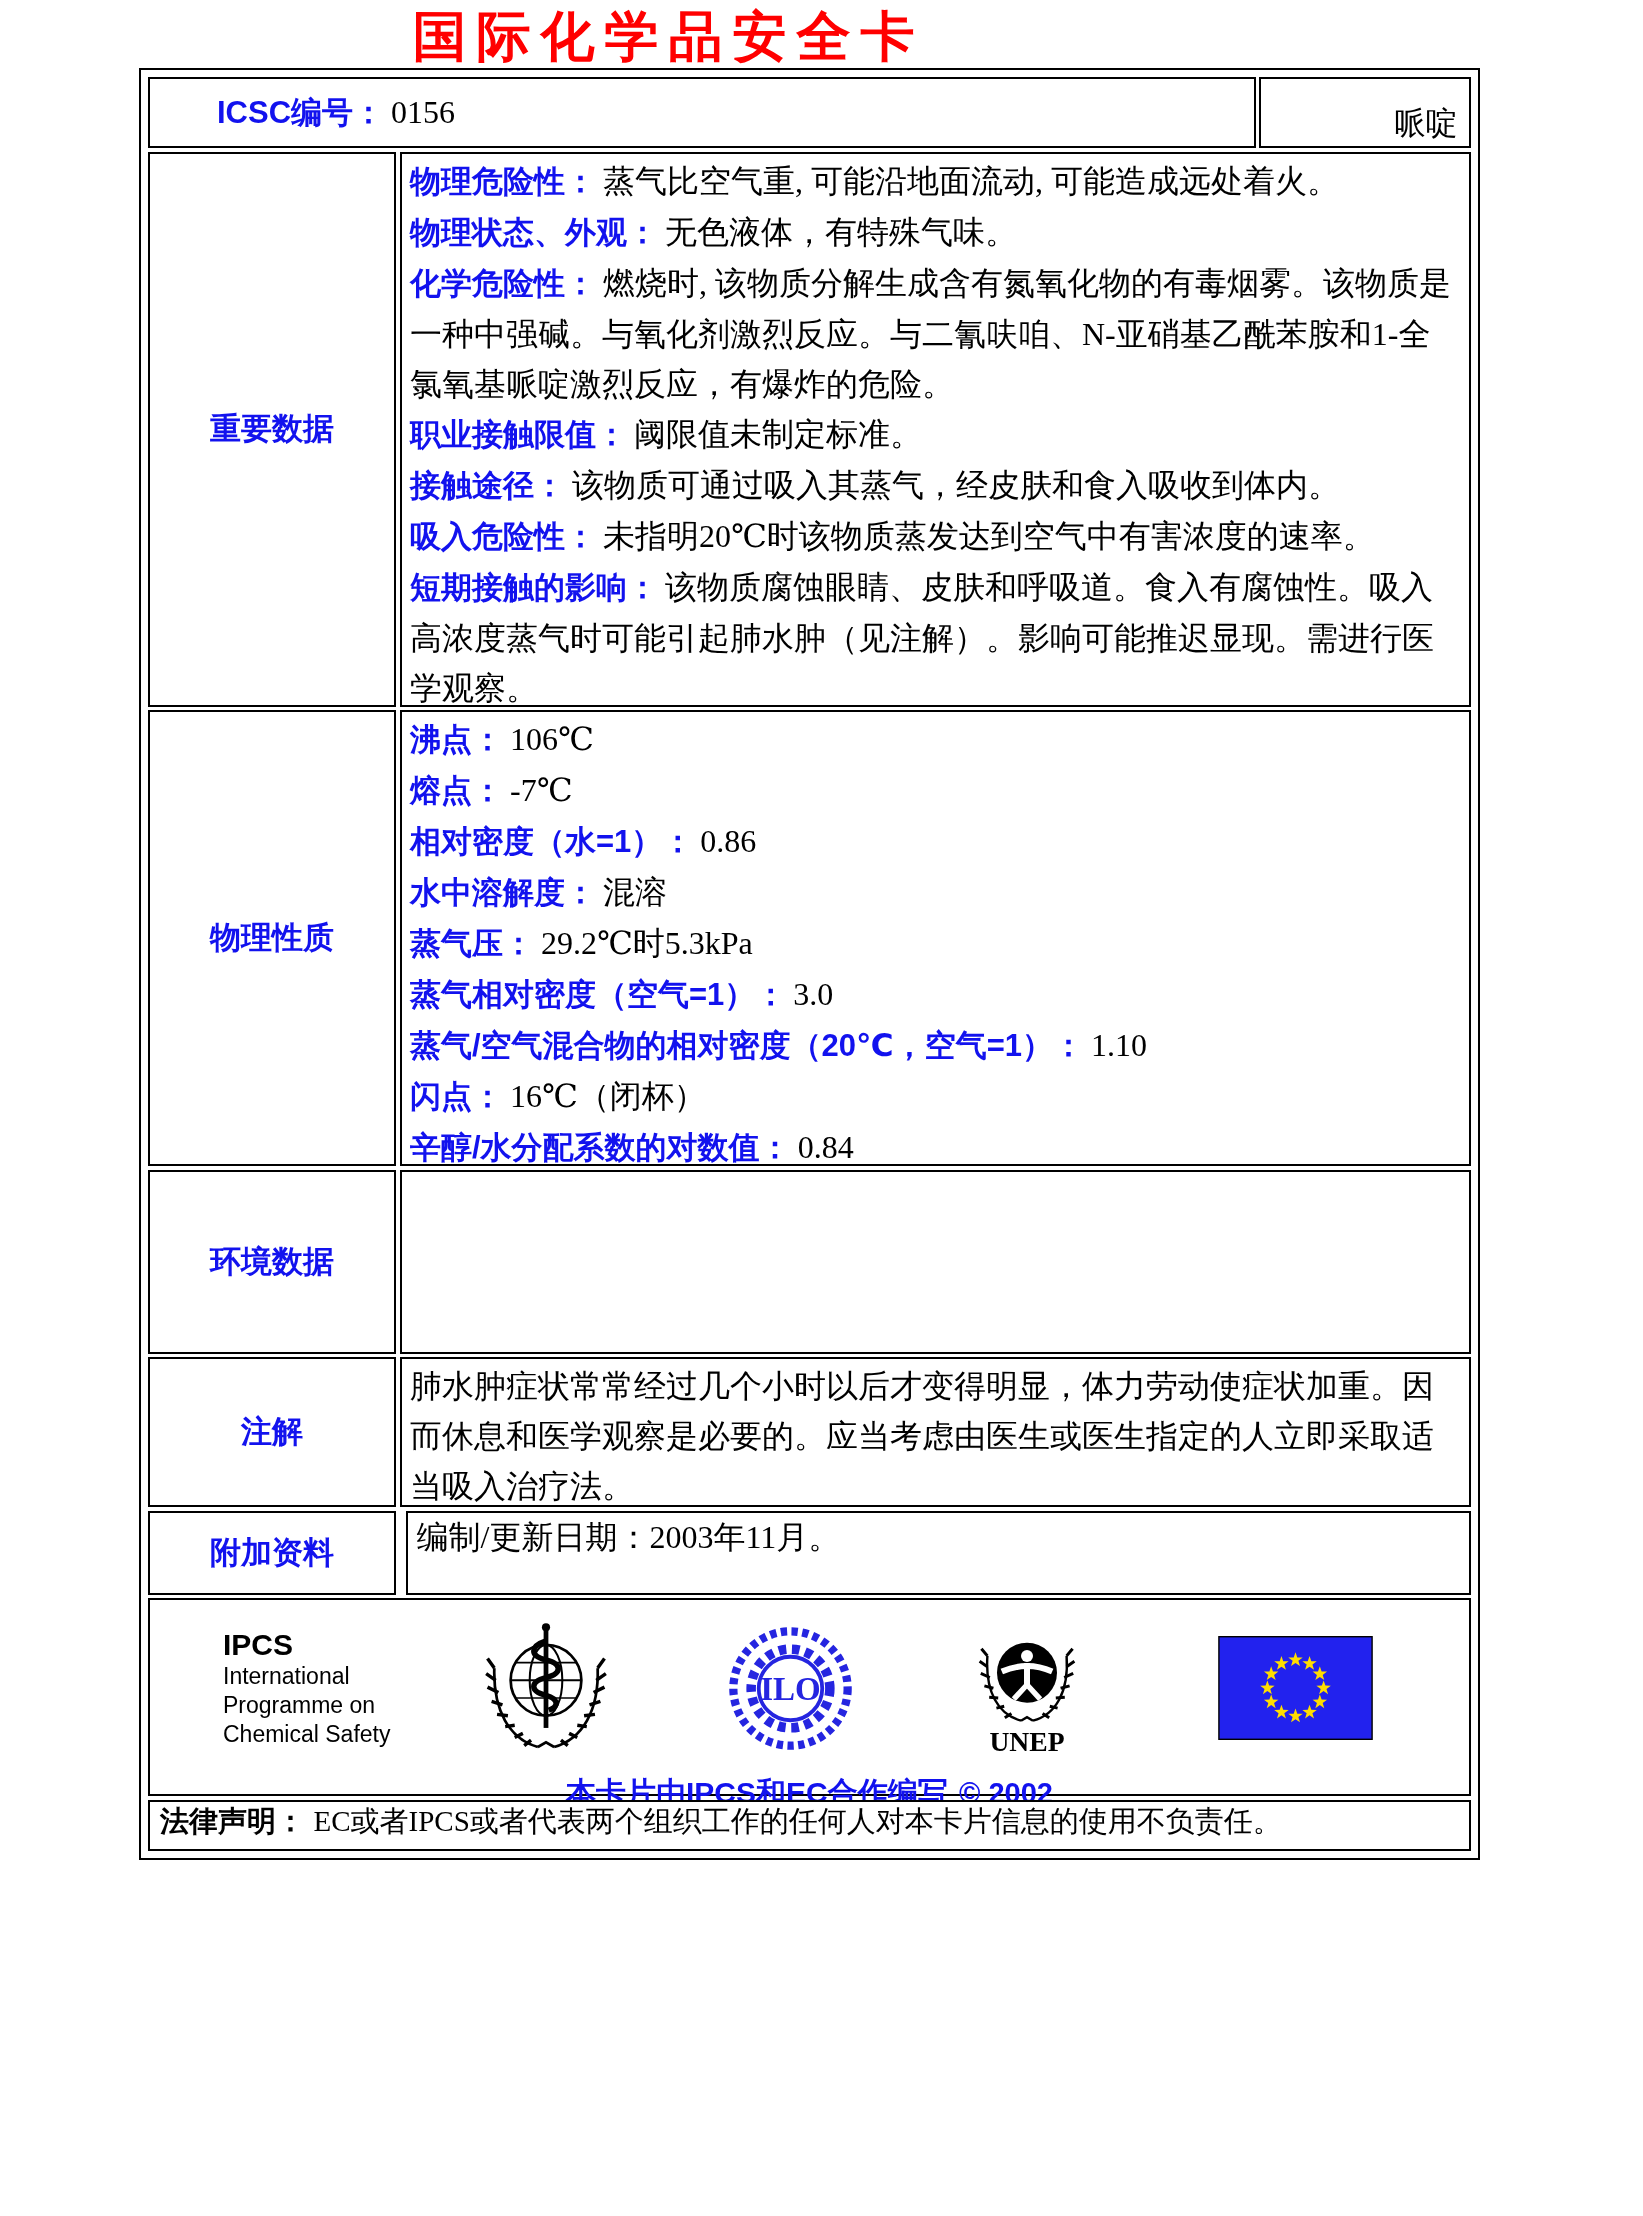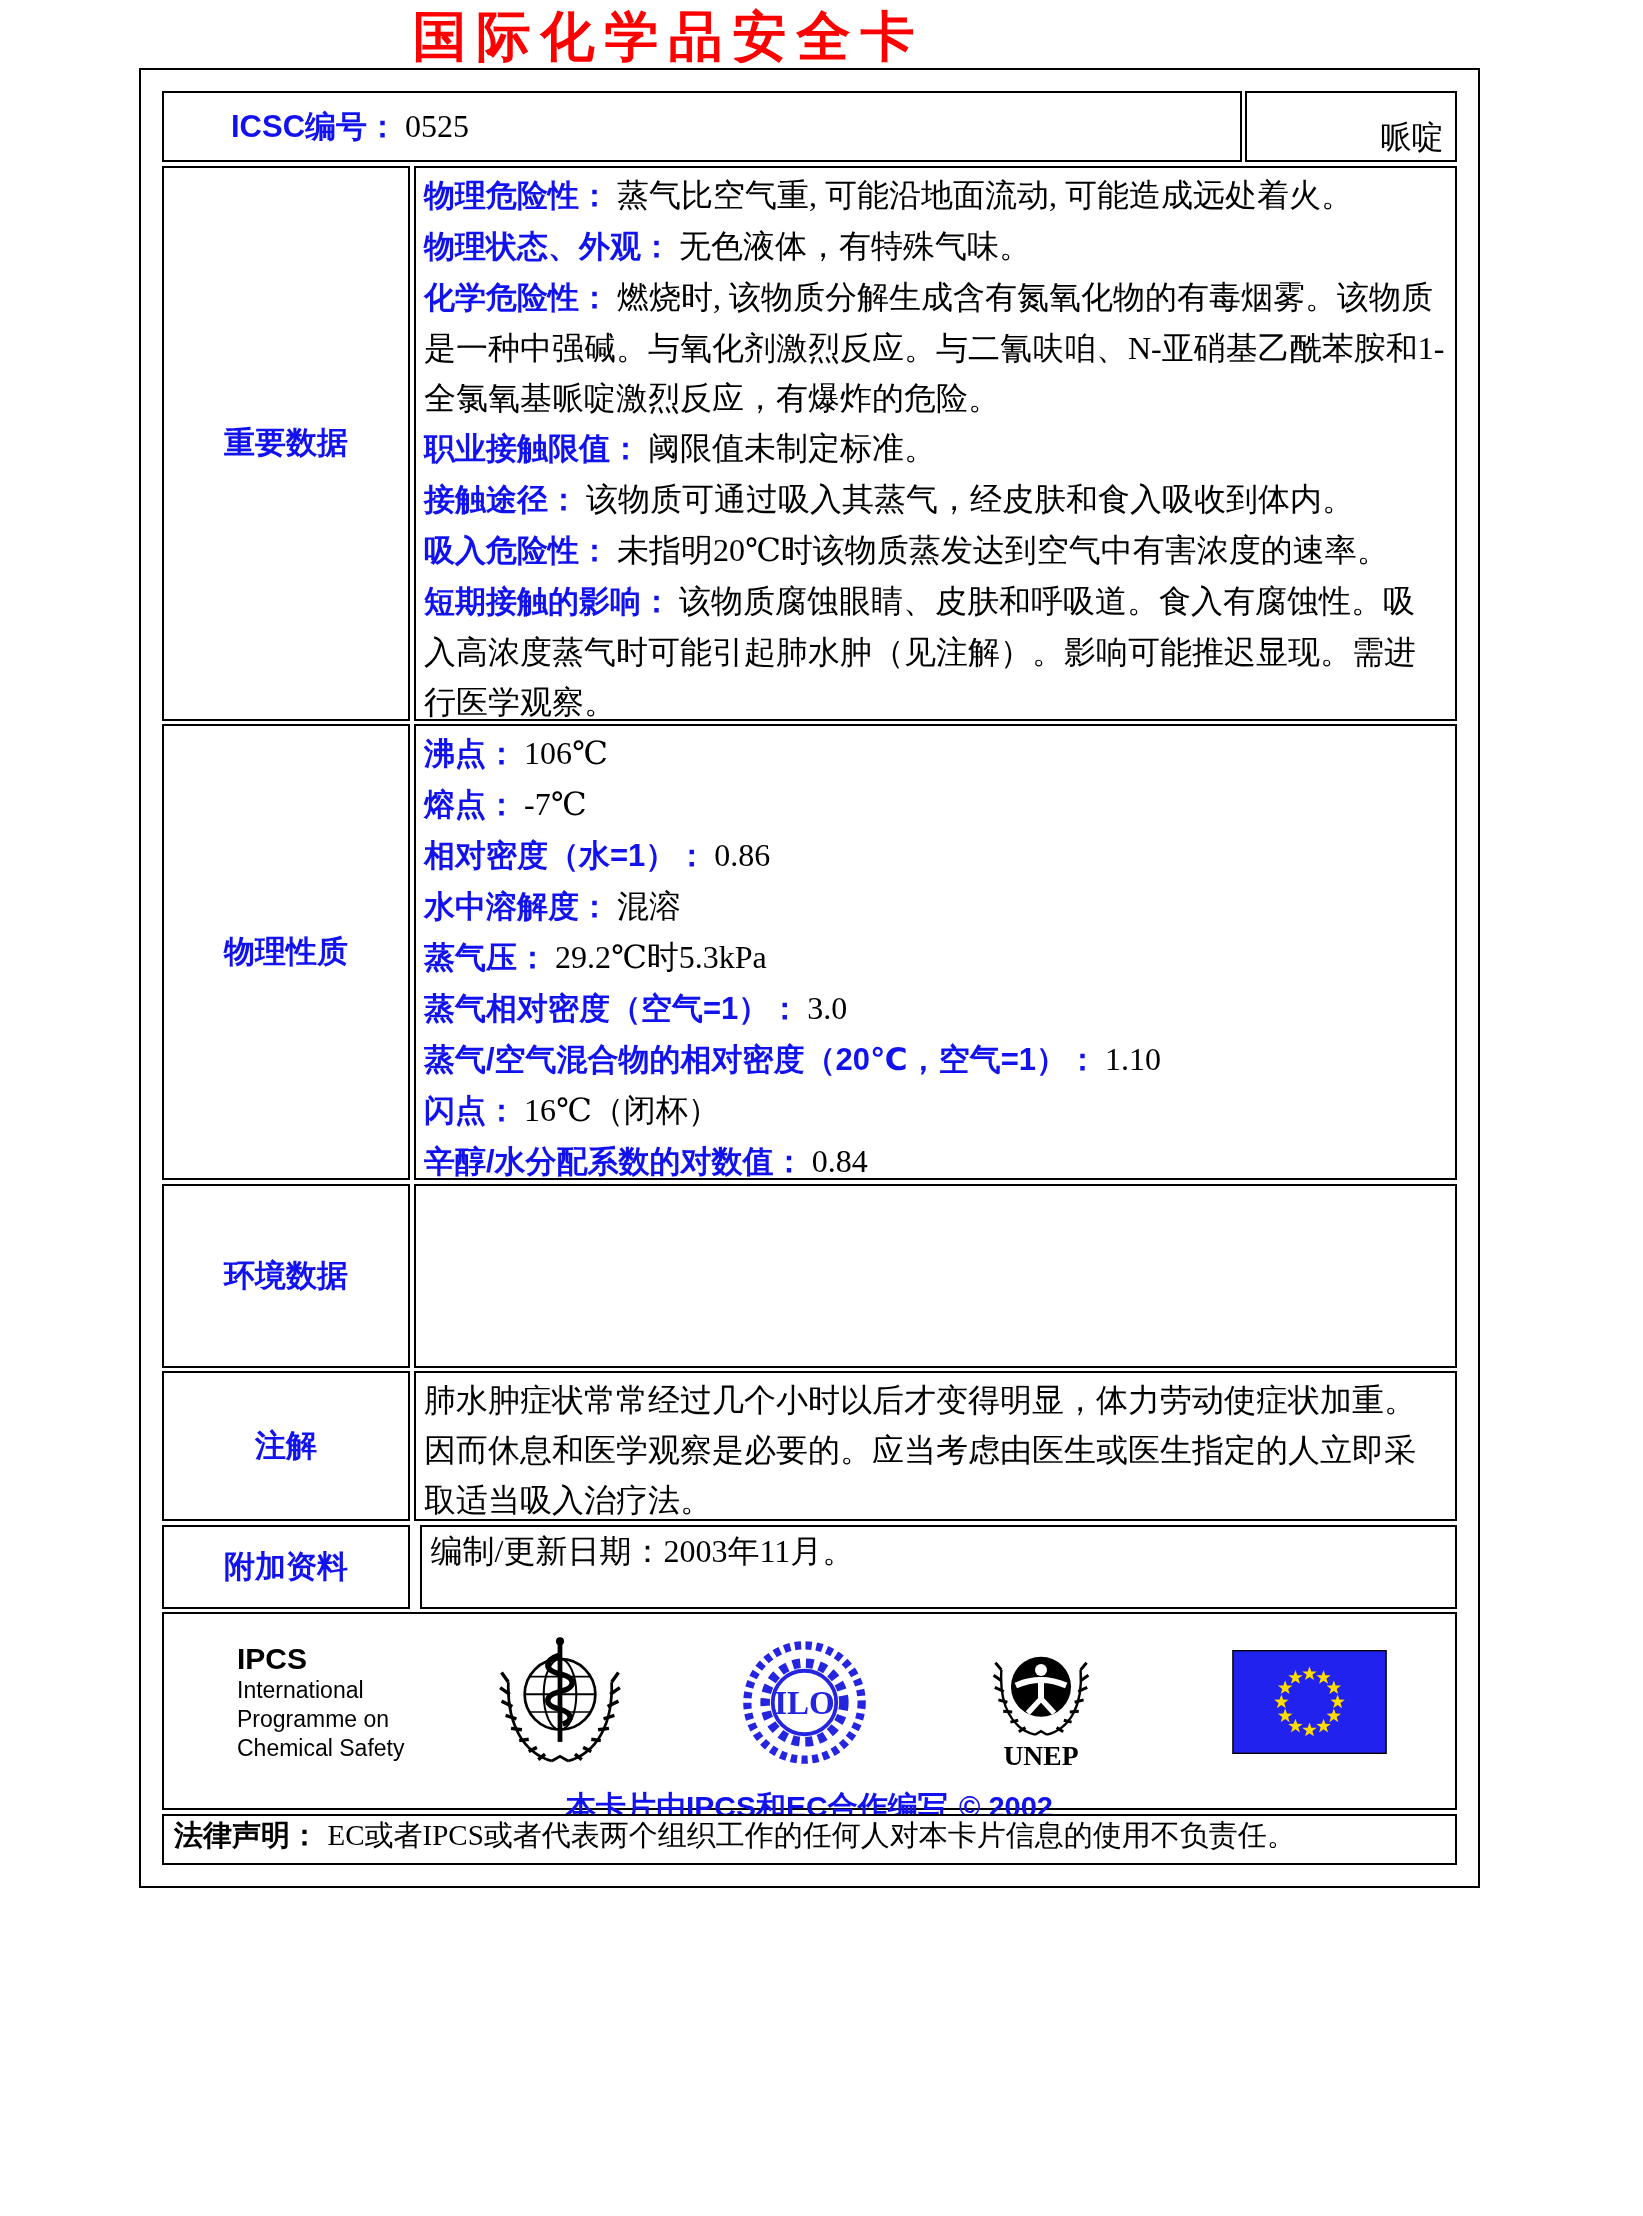--- a/index.html
+++ b/index.html
@@ -12,21 +12,21 @@
     width:1644px;height:2216px;background:#ffffff;position:relative;
     font-family:"Liberation Serif","DejaVu Serif",serif;color:var(--ink);
   }
   .title{
     position:absolute;top:1.4px;left:0;width:1337px;text-align:center;
     font-family:"Liberation Sans","DejaVu Sans",sans-serif;
     font-size:54px;font-weight:bold;color:var(--title-red);letter-spacing:10px;
   }
   .frame{
     position:absolute;left:139px;top:68px;width:1341px;
-    border:2.8px solid #000;padding:21px;background:#fff;
+    border:2.8px solid #000;padding:7px;background:#fff;
     display:flex;flex-direction:column;gap:3.5px;
   }
   .row{display:flex;gap:3.5px;}
   .cell{border:2.1px solid #000;background:#fff;}
   .r-head{height:71px;}
   .r-imp{height:555px;}
   .r-phys{height:456px;}
   .r-env{height:184px;}
   .r-notes{height:150px;}
   .r-add{height:84px;gap:10px;}
@@ -69,21 +69,21 @@
 </head>
 <body>
 
 <div class="title">国际化学品安全卡</div>
 
 <div class="frame">
 
   <div class="row r-head">
     <div class="cell header-left">
       <span class="lbl">ICSC编号：</span>
-      <span>0525</span>
+      <span>0156</span>
     </div>
     <div class="cell header-right">
       <span>哌啶</span>
     </div>
   </div>
 
   <div class="row r-imp">
     <div class="cell label-cell">重要数据</div>
     <div class="cell content-cell">
       <p class="line"><span class="lbl">物理危险性：</span><span>蒸气比空气重, 可能沿地面流动, 可能造成远处着火。</span></p>

